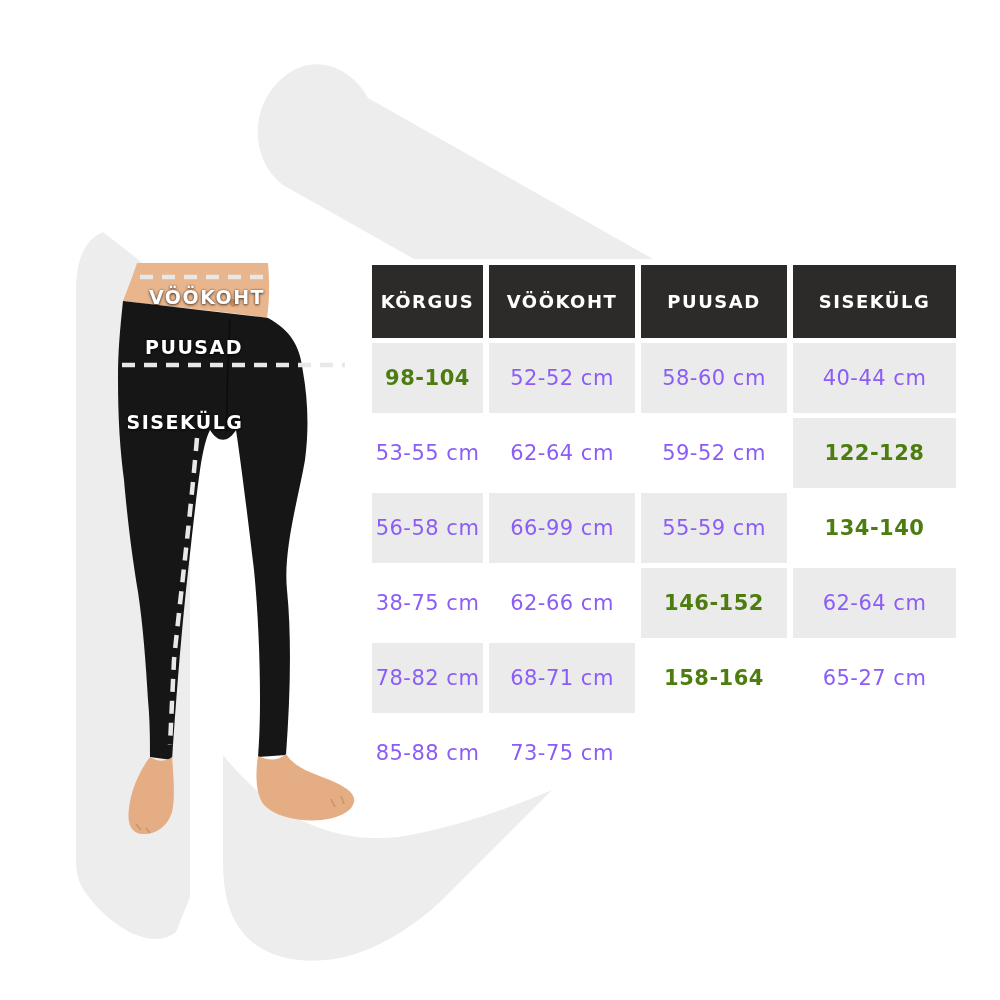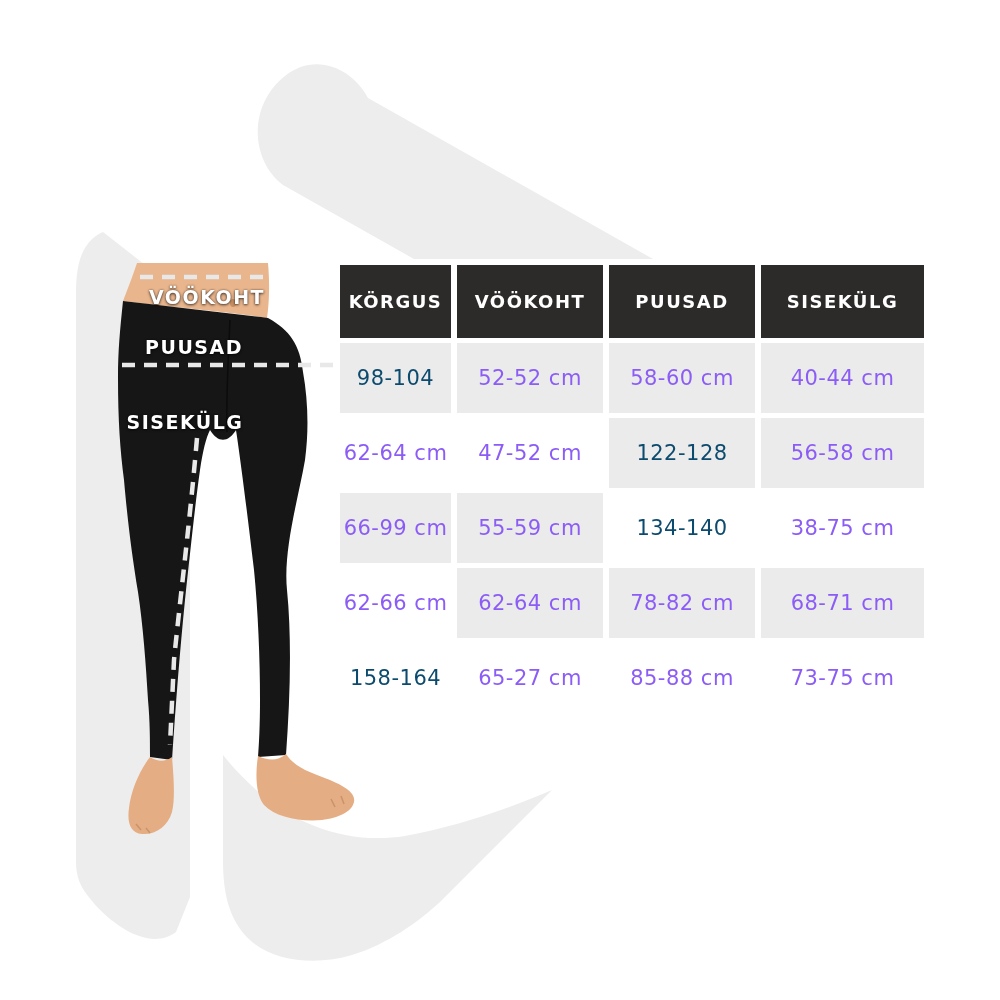--- a/index.html
+++ b/index.html
@@ -17,41 +17,41 @@
     color:#ffffff;
     font-weight:bold;
     font-size:19px;
     letter-spacing:1.5px;
     white-space:nowrap;
     text-shadow:0 1px 3px rgba(0,0,0,.65),0 0 2px rgba(0,0,0,.45);
   }
 
   
   .size-table{
-    position:absolute;left:340px;top:265px;width:584px;
+    position:absolute;left:372px;top:265px;width:584px;
     display:grid;
     grid-template-columns:111px 146px 146px 163px;
     grid-auto-rows:70px;
     grid-template-rows:73px;
     column-gap:6px;row-gap:5px;
   }
   .cell{
     display:flex;align-items:center;justify-content:center;
     text-align:center;
   }
   .th{
     background:#2d2b2a;color:#ffffff;
     font-weight:bold;font-size:18px;letter-spacing:1.5px;
   }
   .td{
     font-size:21px;color:#8b5cf6;letter-spacing:.5px;
     background:#ffffff;
   }
   .td.alt{background:#ebebeb;}
-  .td.size{font-weight:normal;color:#0c4a6e;}
+  .td.size{font-weight:bold;color:#4d7c0f;}
 </style>
 </head>
 <body>
 
 <svg class="scene" viewBox="0 0 1000 1000" aria-hidden="true">
 
   <g fill="#ededed">
 
     <path d="M 368,98 L 653,259 L 414,259 L 283,185
          C 250,160 248,105 285,76
@@ -139,32 +139,34 @@
   <div class="cell th">KÖRGUS</div>
   <div class="cell th">VÖÖKOHT</div>
   <div class="cell th">PUUSAD</div>
   <div class="cell th">SISEKÜLG</div>
 
   <div class="cell td alt size">98-104</div>
   <div class="cell td alt">52-52 cm</div>
   <div class="cell td alt">58-60 cm</div>
   <div class="cell td alt">40-44 cm</div>
 
+  <div class="cell td">53-55 cm</div>
   <div class="cell td">62-64 cm</div>
-  <div class="cell td">47-52 cm</div>
+  <div class="cell td">59-52 cm</div>
 
   <div class="cell td alt size">122-128</div>
   <div class="cell td alt">56-58 cm</div>
   <div class="cell td alt">66-99 cm</div>
   <div class="cell td alt">55-59 cm</div>
 
   <div class="cell td size">134-140</div>
   <div class="cell td">38-75 cm</div>
   <div class="cell td">62-66 cm</div>
 
+  <div class="cell td alt size">146-152</div>
   <div class="cell td alt">62-64 cm</div>
   <div class="cell td alt">78-82 cm</div>
   <div class="cell td alt">68-71 cm</div>
 
   <div class="cell td size">158-164</div>
   <div class="cell td">65-27 cm</div>
   <div class="cell td">85-88 cm</div>
   <div class="cell td">73-75 cm</div>
 </div>
 

